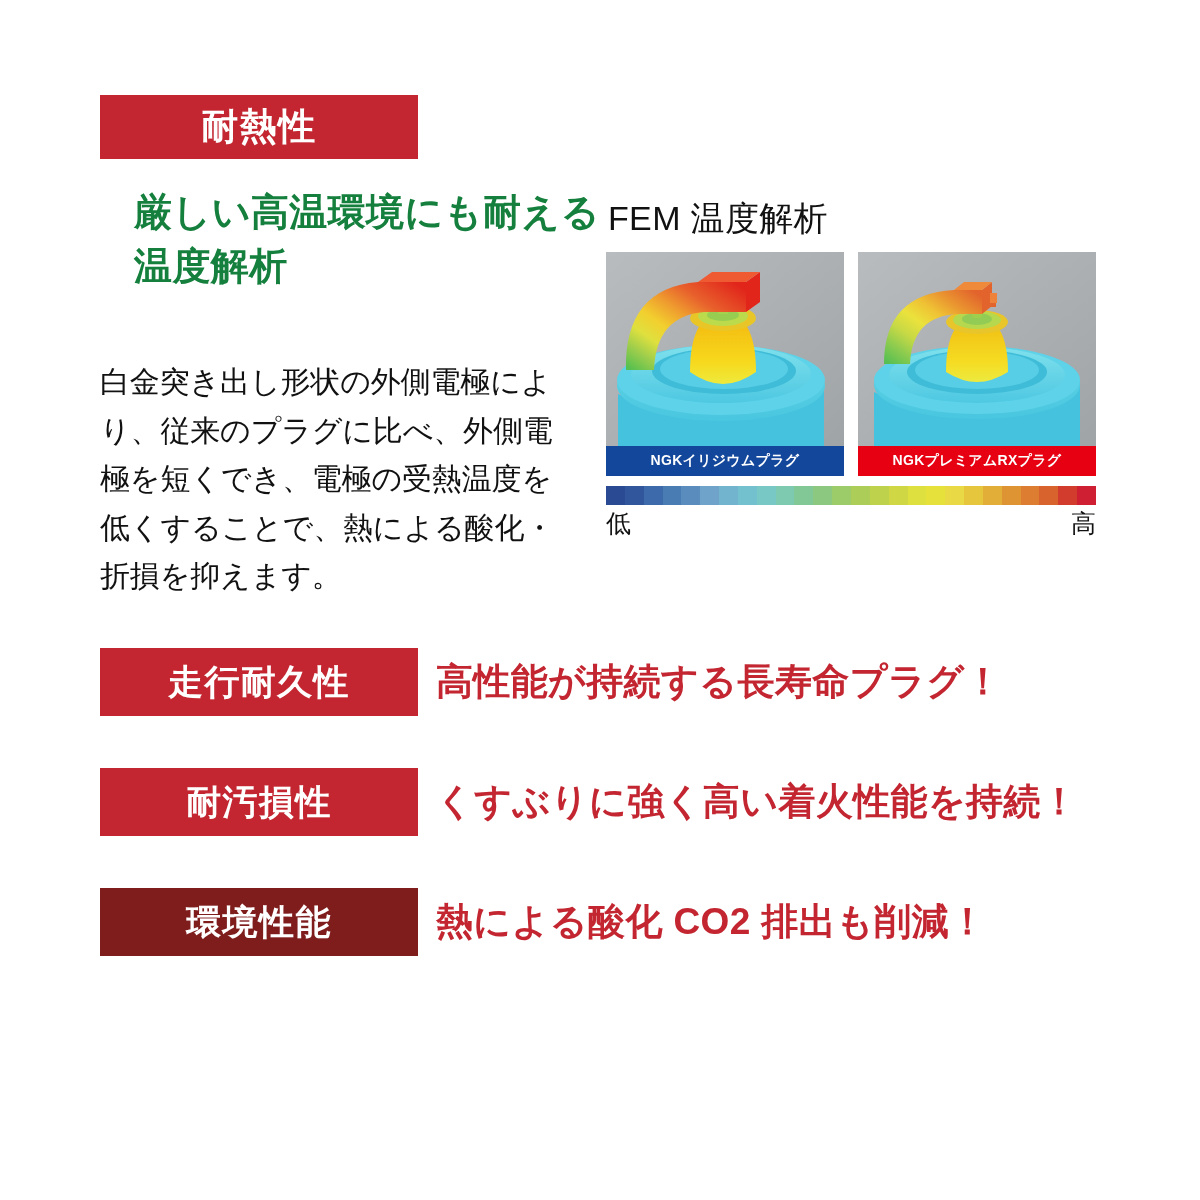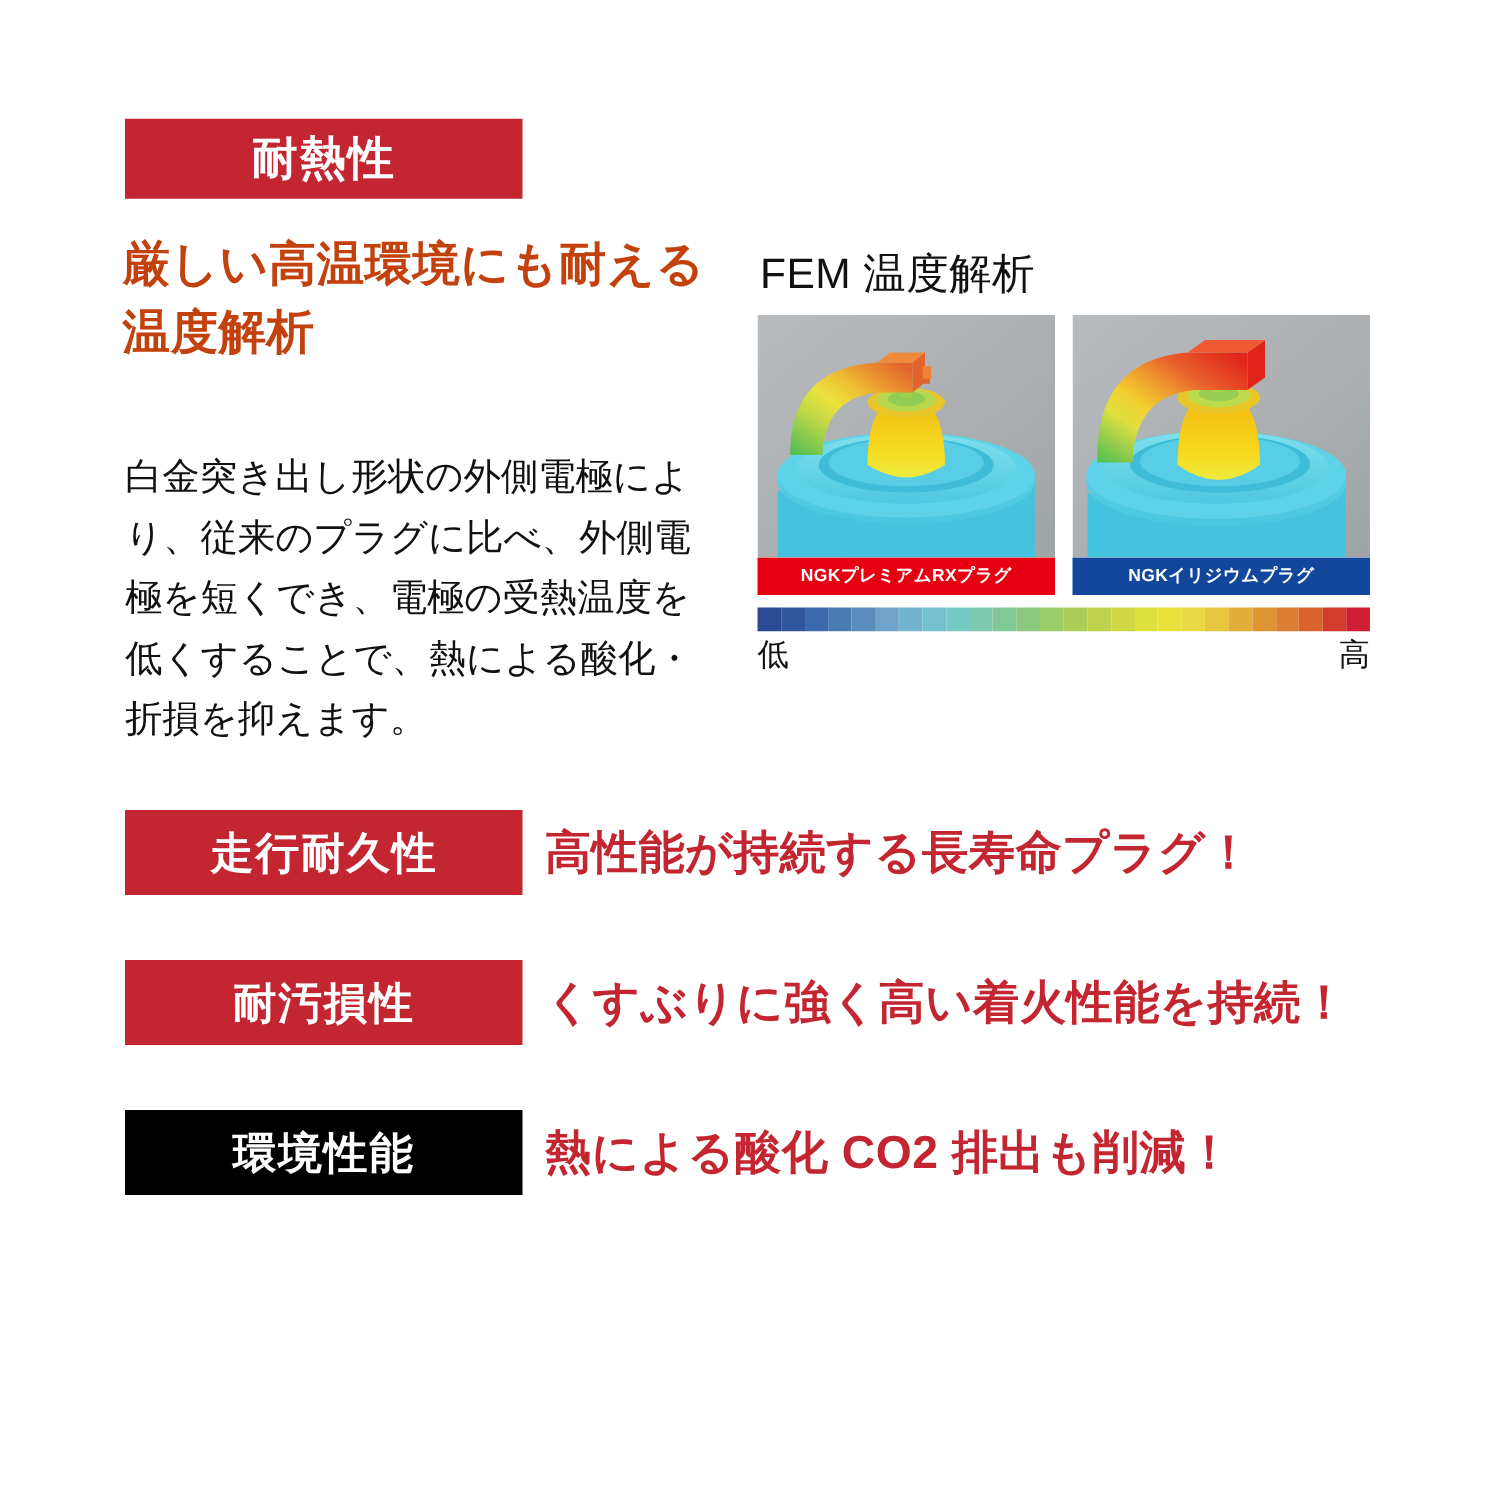--- a/index.html
+++ b/index.html
@@ -96,32 +96,88 @@
   #row-1{top:768px;}
   #row-2{top:888px;}
 </style>
 </head>
 <body>
 
 <div class="page">
 
   <div class="badge badge-top" style="background: rgb(195, 38, 48);">耐熱性</div>
 
-  <div class="lead" style="color: #c2410c;">
+  <div class="lead" style="color: #15803d; margin-left: 36px;">
     <div>厳しい高温環境にも耐える</div>
     <div>温度解析</div>
   </div>
 
   <p class="body-copy">白金突き出し形状の外側電極により、従来のプラグに比べ、外側電極を短くでき、電極の受熱温度を低くすることで、熱による酸化・折損を抑えます。</p>
 
   <div class="fem">
 
     <div class="fem-title">FEM 温度解析</div>
 
     <div class="fem-pair">
+
+      <div class="fem-card">
+        <svg class="fem-img" viewBox="0 0 238 194">
+          <defs>
+            <linearGradient id="bgR" x1="0" y1="0" x2="1" y2="1">
+              <stop offset="0" stop-color="#b9bcbe"></stop>
+                <stop offset="1" stop-color="#9fa4a7"></stop>
+            </linearGradient>
+            <linearGradient id="elecR" x1="0.05" y1="1" x2="0.95" y2="0.05">
+              <stop offset="0.00" stop-color="#57c04f"></stop>
+              <stop offset="0.14" stop-color="#9ccd4c"></stop>
+              <stop offset="0.28" stop-color="#dfe03e"></stop>
+              <stop offset="0.42" stop-color="#f2cf2e"></stop>
+              <stop offset="0.58" stop-color="#ef9b2f"></stop>
+              <stop offset="0.74" stop-color="#e8612c"></stop>
+              <stop offset="1.00" stop-color="#e1251b"></stop>
+            </linearGradient>
+            <linearGradient id="insR" x1="0" y1="0" x2="0" y2="1">
+              <stop offset="0" stop-color="#c3dc49"></stop>
+              <stop offset="0.22" stop-color="#f4c013"></stop>
+              <stop offset="0.68" stop-color="#f7d81c"></stop>
+              <stop offset="1" stop-color="#eeea3c"></stop>
+            </linearGradient>
+            <linearGradient id="bodyR" x1="0" y1="0" x2="0" y2="1">
+              <stop offset="0" stop-color="#63d6e6"></stop>
+                <stop offset="1" stop-color="#49c6e0"></stop>
+            </linearGradient>
+            <linearGradient id="rimR" x1="0" y1="0" x2="0" y2="1">
+              <stop offset="0" stop-color="#7fe0ec"></stop>
+                <stop offset="1" stop-color="#4ec8e2"></stop>
+            </linearGradient>
+          </defs>
+
+          <rect width="238" height="194" fill="url(#bgR)"></rect>
+
+          <path d="M12 142 L12 194 L218 194 L218 128 Q192 152 115 154 Q38 156 12 142 Z" fill="#45c2de"></path>
+          <ellipse cx="115" cy="134" rx="104" ry="35" fill="url(#bodyR)"></ellipse>
+          <ellipse cx="115" cy="128" rx="104" ry="35" fill="#5ed2e8"></ellipse>
+          <ellipse cx="115" cy="122" rx="90" ry="29" fill="url(#rimR)"></ellipse>
+          <ellipse cx="118" cy="119" rx="72" ry="23" fill="#3fbcd8"></ellipse>
+          <ellipse cx="118" cy="117" rx="64" ry="20" fill="#57cde6"></ellipse>
+
+          <path d="M84 120 Q84 62 117 60 Q150 62 150 120 Q133 132 117 132 Q101 132 84 120 Z" fill="url(#insR)"></path>
+          <ellipse cx="117" cy="66" rx="33" ry="13" fill="#e9c628"></ellipse>
+          <ellipse cx="117" cy="64" rx="25" ry="10" fill="#bcdb4c"></ellipse>
+          <ellipse cx="117" cy="63" rx="16" ry="6" fill="#97ce52"></ellipse>
+
+          <path d="M112 62 L112 40 Q117 34 122 40 L122 62 Z" fill="#a4d24e"></path>
+          <rect x="114" y="28" width="6" height="14" rx="2" fill="#b3da5c"></rect>
+
+          <path d="M20 118 Q18 36 92 30 L140 30 L140 60 L98 60 Q50 64 48 118 Z" fill="url(#elecR)"></path>
+          <path d="M140 30 L154 20 L154 50 L140 60 Z" fill="#e1251b"></path>
+          <path d="M92 30 L106 20 L154 20 L140 30 Z" fill="#ef5a33"></path>
+        </svg>
+        <div class="fem-cap cap-ir" style="background: rgb(19, 71, 155);">NGKイリジウムプラグ</div>
+      </div>
 
       <div class="fem-card">
         <svg class="fem-img" viewBox="0 0 238 194">
           <defs>
             <linearGradient id="bgL" x1="0" y1="0" x2="1" y2="1">
               <stop offset="0" stop-color="#b9bcbe"></stop>
                 <stop offset="1" stop-color="#9fa4a7"></stop>
             </linearGradient>
             <linearGradient id="elecL" x1="0.05" y1="1" x2="0.95" y2="0.05">
               <stop offset="0.00" stop-color="#56bf52"></stop>
@@ -166,76 +222,20 @@
           <rect x="114" y="46" width="10" height="20" rx="3" fill="#9ed04e"></rect>
           <ellipse cx="119" cy="46" rx="5" ry="2.5" fill="#b8dc62"></ellipse>
 
           <path d="M26 112 Q26 42 96 38 L124 38 L124 62 L100 62 Q54 64 52 112 Z" fill="url(#elecL)"></path>
           <path d="M124 38 L134 30 L134 54 L124 62 Z" fill="#e2642c"></path>
           <path d="M96 38 L106 30 L134 30 L124 38 Z" fill="#ef8a3b"></path>
           <rect x="128" y="44" width="10" height="11" fill="#e2642c"></rect>
           <rect x="132" y="41" width="7" height="10" fill="#ee8238"></rect>
         </svg>
         <div class="fem-cap cap-rx" style="background: rgb(230, 0, 18);">NGKプレミアムRXプラグ</div>
-      </div>
-
-      <div class="fem-card">
-        <svg class="fem-img" viewBox="0 0 238 194">
-          <defs>
-            <linearGradient id="bgR" x1="0" y1="0" x2="1" y2="1">
-              <stop offset="0" stop-color="#b9bcbe"></stop>
-                <stop offset="1" stop-color="#9fa4a7"></stop>
-            </linearGradient>
-            <linearGradient id="elecR" x1="0.05" y1="1" x2="0.95" y2="0.05">
-              <stop offset="0.00" stop-color="#57c04f"></stop>
-              <stop offset="0.14" stop-color="#9ccd4c"></stop>
-              <stop offset="0.28" stop-color="#dfe03e"></stop>
-              <stop offset="0.42" stop-color="#f2cf2e"></stop>
-              <stop offset="0.58" stop-color="#ef9b2f"></stop>
-              <stop offset="0.74" stop-color="#e8612c"></stop>
-              <stop offset="1.00" stop-color="#e1251b"></stop>
-            </linearGradient>
-            <linearGradient id="insR" x1="0" y1="0" x2="0" y2="1">
-              <stop offset="0" stop-color="#c3dc49"></stop>
-              <stop offset="0.22" stop-color="#f4c013"></stop>
-              <stop offset="0.68" stop-color="#f7d81c"></stop>
-              <stop offset="1" stop-color="#eeea3c"></stop>
-            </linearGradient>
-            <linearGradient id="bodyR" x1="0" y1="0" x2="0" y2="1">
-              <stop offset="0" stop-color="#63d6e6"></stop>
-                <stop offset="1" stop-color="#49c6e0"></stop>
-            </linearGradient>
-            <linearGradient id="rimR" x1="0" y1="0" x2="0" y2="1">
-              <stop offset="0" stop-color="#7fe0ec"></stop>
-                <stop offset="1" stop-color="#4ec8e2"></stop>
-            </linearGradient>
-          </defs>
-
-          <rect width="238" height="194" fill="url(#bgR)"></rect>
-
-          <path d="M12 142 L12 194 L218 194 L218 128 Q192 152 115 154 Q38 156 12 142 Z" fill="#45c2de"></path>
-          <ellipse cx="115" cy="134" rx="104" ry="35" fill="url(#bodyR)"></ellipse>
-          <ellipse cx="115" cy="128" rx="104" ry="35" fill="#5ed2e8"></ellipse>
-          <ellipse cx="115" cy="122" rx="90" ry="29" fill="url(#rimR)"></ellipse>
-          <ellipse cx="118" cy="119" rx="72" ry="23" fill="#3fbcd8"></ellipse>
-          <ellipse cx="118" cy="117" rx="64" ry="20" fill="#57cde6"></ellipse>
-
-          <path d="M84 120 Q84 62 117 60 Q150 62 150 120 Q133 132 117 132 Q101 132 84 120 Z" fill="url(#insR)"></path>
-          <ellipse cx="117" cy="66" rx="33" ry="13" fill="#e9c628"></ellipse>
-          <ellipse cx="117" cy="64" rx="25" ry="10" fill="#bcdb4c"></ellipse>
-          <ellipse cx="117" cy="63" rx="16" ry="6" fill="#97ce52"></ellipse>
-
-          <path d="M112 62 L112 40 Q117 34 122 40 L122 62 Z" fill="#a4d24e"></path>
-          <rect x="114" y="28" width="6" height="14" rx="2" fill="#b3da5c"></rect>
-
-          <path d="M20 118 Q18 36 92 30 L140 30 L140 60 L98 60 Q50 64 48 118 Z" fill="url(#elecR)"></path>
-          <path d="M140 30 L154 20 L154 50 L140 60 Z" fill="#e1251b"></path>
-          <path d="M92 30 L106 20 L154 20 L140 30 Z" fill="#ef5a33"></path>
-        </svg>
-        <div class="fem-cap cap-ir" style="background: rgb(19, 71, 155);">NGKイリジウムプラグ</div>
       </div>
     </div>
 
     <div class="scale-wrap">
       <div class="scale-bar" id="scale-bar">
           <span style="background: rgb(42, 74, 147);"></span>
           <span style="background: rgb(49, 86, 156);"></span>
           <span style="background: rgb(61, 106, 170);"></span>
           <span style="background: rgb(74, 124, 180);"></span>
           <span style="background: rgb(90, 141, 189);"></span>
@@ -272,17 +272,17 @@
     <div class="badge" style="background: rgb(195, 38, 48);">耐汚損性</div>
     <div class="feature-text" style="color: rgb(195, 38, 48);">くすぶりに強く高い着火性能を持続！</div>
   </div>
 
   <div class="feature-row" id="row-0">
     <div class="badge" style="background: rgb(195, 38, 48);">走行耐久性</div>
     <div class="feature-text" style="color: rgb(195, 38, 48);">高性能が持続する長寿命プラグ！</div>
   </div>
 
   <div class="feature-row" id="row-2">
-    <div class="badge" style="background: #000000;">環境性能</div>
+    <div class="badge" style="background: #7f1d1d;">環境性能</div>
     <div class="feature-text" style="color: rgb(195, 38, 48);">熱による酸化 CO2 排出も削減！</div>
   </div>
 
 </div>
 
 </body></html>

